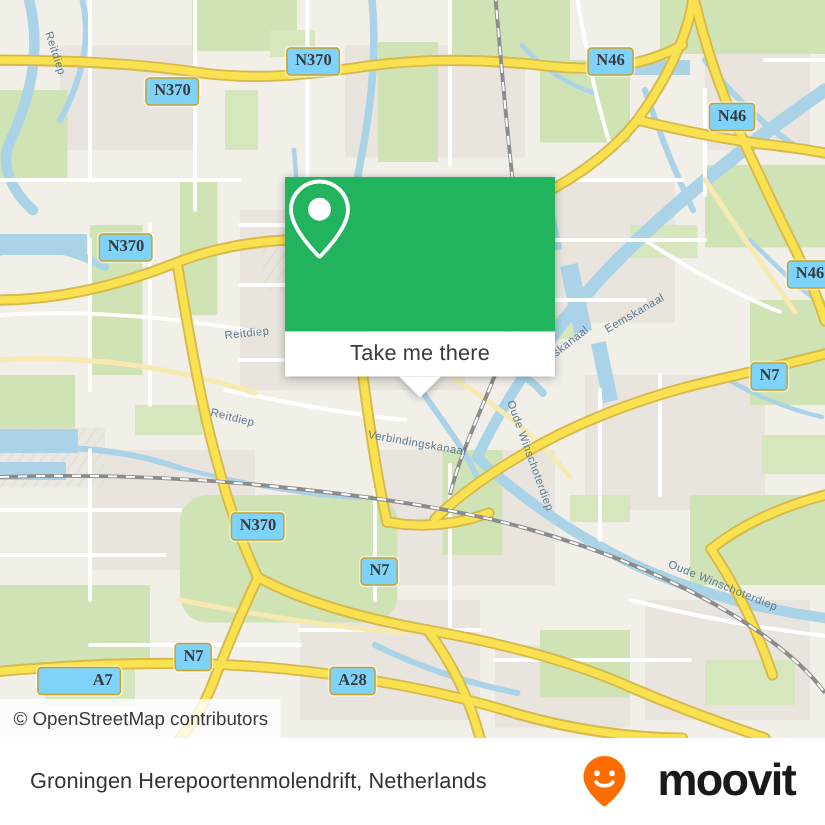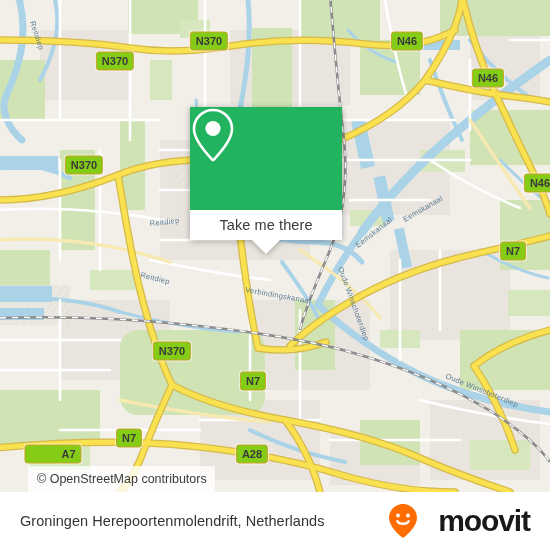--- a/index.html
+++ b/index.html
@@ -16,30 +16,30 @@
     background:#f2efe9;overflow:hidden;
   }
   .map svg{position:absolute;left:0;top:0;}
   .waterlabel{
     font-family:"Liberation Sans","DejaVu Sans",sans-serif;
     font-size:7.5px;fill:#5b7a93;letter-spacing:.3px;
   }
 
   
   .shield{position:absolute;transform:translate(-50%,-50%);
-    background:#84cc16;border:1.4px solid #c9a227;border-radius:3px;
+    background:#7dd3fc;border:1.4px solid #c9a227;border-radius:3px;
     color:#3a3a3a;font-weight:bold;font-size:11px;line-height:1;
     padding:2.5px 5px 3.5px 5px;
-    font-family:Liberation Sans, sans-serif;
+    font-family:Liberation Serif, serif;
     box-shadow:0 0 0 1px rgba(255,255,255,.55);
     white-space:nowrap;}
 
   
   .card{
-    position:absolute;left:190px;top:107px;width:152px;
+    position:absolute;left:190px;top:118px;width:180px;
     filter:drop-shadow(0 1px 3px rgba(0,0,0,.32));
   }
   .card-top{
     height:103px;background:#22b35e;
     display:flex;align-items:center;justify-content:center;
   }
   .card-bottom{
     height:30px;background:#ffffff;
     display:flex;align-items:center;justify-content:center;
   }
@@ -53,21 +53,20 @@
     border-right:14px solid transparent;border-top:14px solid #ffffff;
   }
 
   
   .attrib{
     position:absolute;left:0;top:466px;height:26px;
     background:rgba(255,255,255,.80);
     display:flex;align-items:center;padding:0 8px 0 9px;
     font-size:12.5px;color:#3a3a3a;
     font-family:"Liberation Sans","DejaVu Sans",sans-serif;
-    margin-left:28px;
   }
 
   
   .footer{
     position:absolute;left:0;top:492px;width:550px;height:58px;
     background:#ffffff;overflow:hidden;text-align:center;
   }
   .footer-title{
     position:absolute;left:20px;top:50%;transform:translateY(-50%);
     font-size:14.5px;color:#333;letter-spacing:.05px;white-space:nowrap;
@@ -292,21 +291,21 @@
         <div class="shield" style="left: 115px; top: 61px;">N370</div>
         <div class="shield" style="left: 84px; top: 165px;">N370</div>
         <div class="shield" style="left: 407px; top: 41px;">N46</div>
         <div class="shield" style="left: 488px; top: 78px;">N46</div>
         <div class="shield" style="left: 540px; top: 183px;">N46</div>
         <div class="shield" style="left: 513px; top: 251px;">N7</div>
         <div class="shield" style="left: 172px; top: 351px;">N370</div>
         <div class="shield" style="left: 129px; top: 438px;">N7</div>
         <div class="shield" style="left: 53px; top: 454px; padding-left: 36px;">A7</div>
         <div class="shield" style="left: 253px; top: 381px;">N7</div>
-        <div class="shield" style="left: 252px; top: 454px;">A28</div>
+        <div class="shield" style="left: 235px; top: 454px;">A28</div>
       </div>
 
     <div class="card">
       <div class="card-top">
         <svg width="46" height="56" viewBox="0 0 46 56">
           <path d="M23 3 C12.5 3 4 11.4 4 21.8 C4 34 18 48 22.2 52.6 C22.6 53.1 23.4 53.1 23.8 52.6 C28 48 42 34 42 21.8 C42 11.4 33.5 3 23 3 Z" fill="none" stroke="#ffffff" stroke-width="2.6"></path>
           <circle cx="23" cy="21.5" r="7.6" fill="#ffffff"></circle>
         </svg>
       </div>
       <div class="card-bottom">

